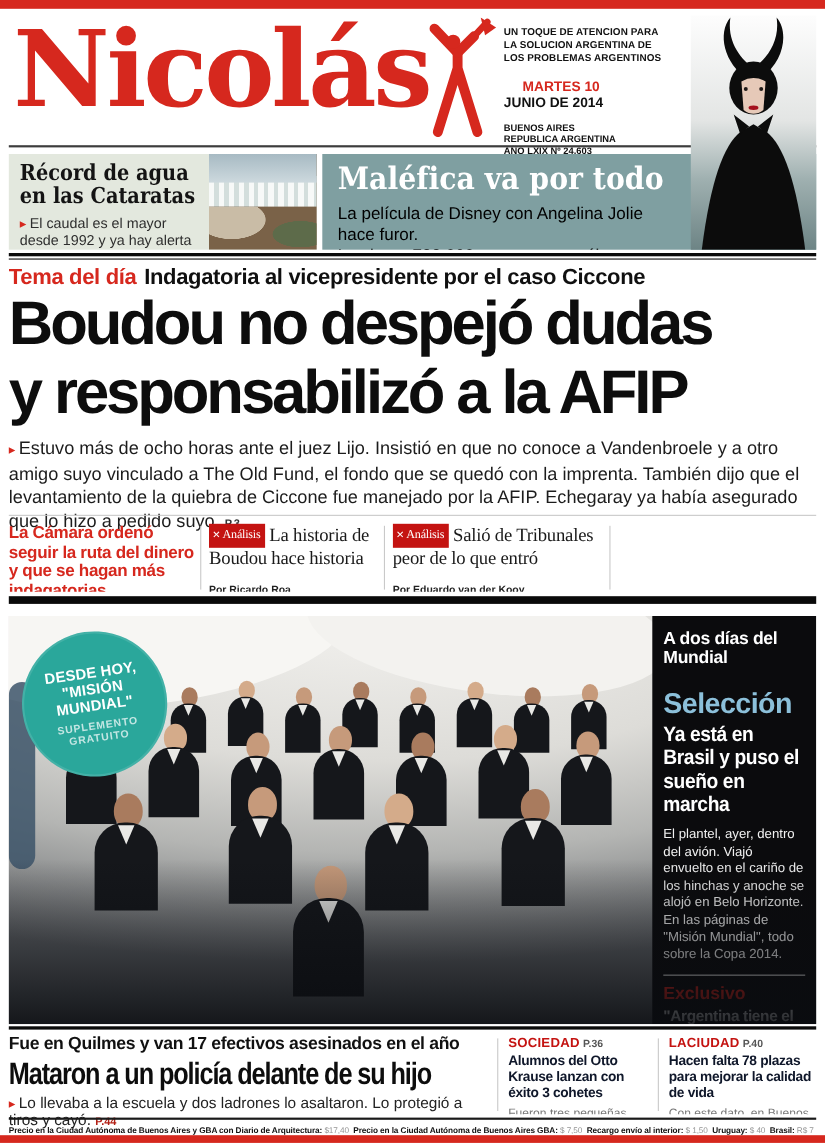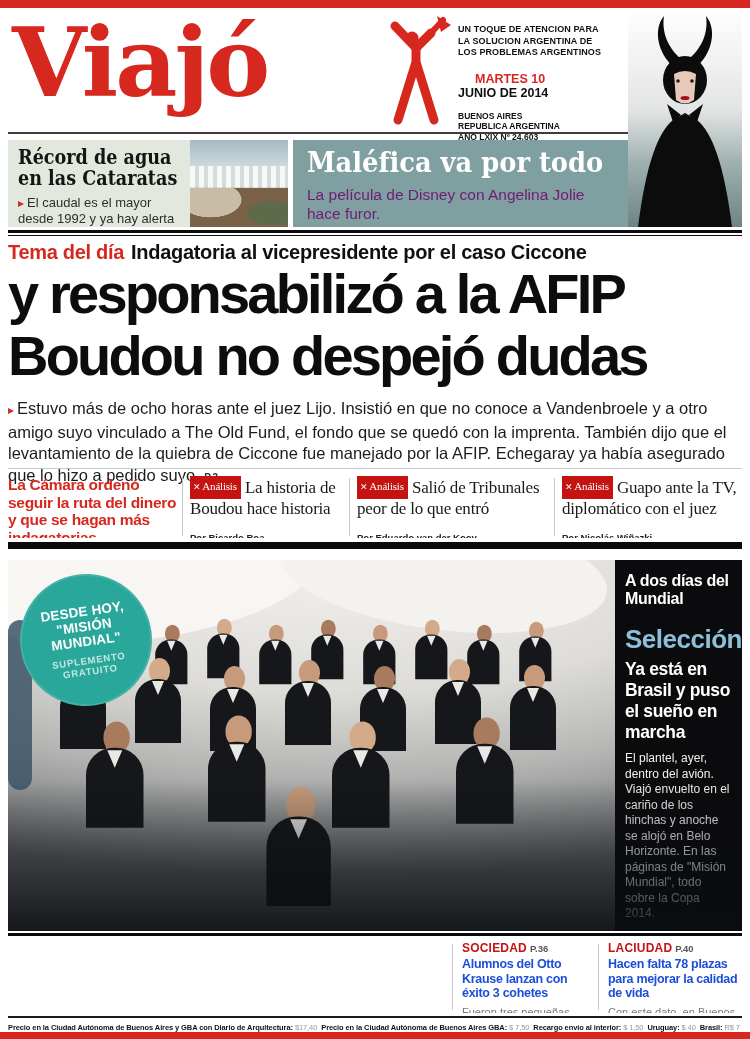--- a/index.html
+++ b/index.html
@@ -40,21 +40,21 @@
   .pageref{font-size:10px;font-weight:bold;color:#b32015;}
   .falls{right:0;top:0;width:98px;height:87px;background-color:#7a6248;
     background-image:linear-gradient(#a7bac3,#cdd9de),
       repeating-linear-gradient(90deg,#f7f9f8 0 5px,#d3dedc 5px 9px),
       radial-gradient(ellipse at 30% 30%,#c9bca6 0 45%,rgba(0,0,0,0) 46%),
       radial-gradient(ellipse at 75% 60%,#5d6b4a 0 40%,rgba(0,0,0,0) 41%);
     background-size:100% 30%,100% 32%,70% 45%,60% 40%;
     background-position:0 0,0 34%,0 100%,100% 100%;background-repeat:no-repeat;}
   .malefica-box{left:293px;top:140px;width:449px;height:87px;background:var(--teal-box);padding:6px 120px 0 14px;overflow:hidden;}
   .malefica-title{font-family:"DejaVu Serif","Liberation Serif",serif;font-weight:bold;font-size:28px;line-height:34px;color:#fff;}
-  .malefica-sub{margin-top:5px;font-size:15.5px;line-height:19px;color:#701a75;}
+  .malefica-sub{margin-top:5px;font-size:15.5px;line-height:19px;color:#000000;}
 
   .malefica-photo{left:628px;top:14px;width:114px;height:213px;z-index:5;
     background:linear-gradient(180deg,#fdfdfd 0%,#e3e5e4 45%,#9fb0b0 70%,#6d8485 100%);}
 
   .double-rule-a{left:8px;top:230px;width:734px;height:3px;background:#0c0c0c;}
   .double-rule-b{left:8px;top:235px;width:734px;height:1px;background:#0c0c0c;}
 
   
   .kicker-row{left:8px;top:241px;width:734px;font-size:20px;font-weight:bold;letter-spacing:-.3px;}
   .kicker-label{color:var(--clarin-red);margin-right:7px;}
@@ -92,21 +92,21 @@
     border-right:6px solid rgba(0,0,0,0);border-top:14px solid #e9e9e6;}
   .pl:nth-child(3n) .hd{background:#a97b5e;}
   .pl:nth-child(4n) .hd{background:#d4ab8a;}
 
   .circle-badge{position:absolute;left:12px;top:14px;width:132px;height:132px;border-radius:50%;
     background:var(--circle-teal);transform:rotate(-8deg);display:flex;flex-direction:column;
     align-items:center;justify-content:center;text-align:center;padding:14px;box-shadow:0 0 0 2px rgba(255,255,255,.12) inset;}
   .cb-title{font-size:13.5px;font-weight:900;line-height:15px;color:#fff;letter-spacing:.2px;}
   .cb-sub{margin-top:6px;font-size:9.5px;font-weight:bold;line-height:11px;color:rgba(255,255,255,.72);letter-spacing:.8px;}
 
-  .panel{position:absolute;right:0;top:0;width:127px;height:371px;background:var(--panel-black);padding:12px 10px;}
+  .panel{position:absolute;right:0;top:0;width:149px;height:371px;background:var(--panel-black);padding:12px 10px;}
   .pn-kicker{font-size:16px;font-weight:900;color:#fff;letter-spacing:-.3px;}
   .pn-section{margin-top:16px;font-size:26px;font-weight:900;color:var(--seleccion-blue);letter-spacing:-.5px;}
   .pn-headline{margin-top:3px;font-size:19px;font-weight:900;line-height:21px;color:#fff;letter-spacing:-.4px;}
   .pn-body{margin-top:9px;font-size:12px;line-height:15.5px;color:#f1f1f1;}
   .pn-hr{margin:11px 0 8px 0;border:none;border-top:1px solid #fff;width:100%;}
   .pn-exclusive{font-size:16px;font-weight:900;color:var(--exclusive-red);}
   .pn-quote{margin-top:2px;font-size:14px;font-weight:bold;line-height:17px;color:#fff;letter-spacing:-.3px;}
 
   .dark-rule2{left:8px;top:933px;width:734px;height:3px;background:#0a0a0a;}
 
@@ -114,37 +114,37 @@
   .police{left:8px;top:941px;width:440px;}
   .police-kicker{font-size:16px;font-weight:900;color:#111;letter-spacing:-.3px;}
   .police-headline{margin-top:1px;font-size:28px;font-weight:900;color:#0d0d0d;letter-spacing:-1.2px;line-height:31px;}
   .cond80{transform:scaleX(.82);transform-origin:0 0;width:122%;}
   .police-text{margin-top:3px;font-size:14px;color:#222;}
   .vdiv2{position:absolute;width:1px;background:#c9c9c9;top:944px;height:66px;}
   .mini-col{top:941px;overflow:hidden;height:72px;}
   .mc-head{font-size:12px;font-weight:900;}
   .mc-section{color:var(--badge-red);letter-spacing:.2px;}
   .mc-page{font-size:9.5px;font-weight:bold;color:#555;margin-left:3px;}
-  .mc-headline{margin-top:2px;font-size:12.5px;font-weight:900;line-height:14.5px;color:#1d4ed8;letter-spacing:-.3px;}
+  .mc-headline{margin-top:2px;font-size:12.5px;font-weight:900;line-height:14.5px;color:#0f172a;letter-spacing:-.3px;}
   .mc-text{margin-top:5px;font-size:11px;line-height:13px;color:#787878;}
 
   
   .footer{left:8px;top:1016px;width:734px;border-top:2px solid #1a1a1a;padding-top:5px;
     display:flex;white-space:nowrap;overflow:hidden;font-size:7.5px;letter-spacing:-.1px;}
   .ft-label{font-weight:bold;color:#111;margin-left:4px;}
   .ft-label:first-child{margin-left:0;}
   .ft-value{color:#979797;margin-left:2px;text-align:right;}
 </style>
 </head>
 <body>
 
 <div class="page">
   <div class="abs topbar"></div>
 
-  <div class="abs logo-text">Viajó</div>
+  <div class="abs logo-text">Nicolás</div>
   <div class="abs logo-fig">
     <svg width="76" height="110" viewBox="0 0 70 110">
       <g stroke="#d6281e" stroke-width="9" stroke-linecap="round" fill="none">
         <path d="M35 46 L17 104 M35 46 L53 104 M35 46 L35 30"></path>
         <path d="M35 32 L14 10 M35 32 L50 17"></path>
         <path d="M50 17 L62 4" stroke-width="6"></path>
       </g>
       <polygon points="56,0 70,9 60,16" fill="#d6281e"></polygon>
       <circle cx="31" cy="22" r="6.5" fill="#d6281e"></circle>
     </svg>
@@ -193,45 +193,41 @@
     </svg>
   </div>
 
   <div class="abs double-rule-a"></div>
   <div class="abs double-rule-b"></div>
 
   <div class="abs kicker-row">
     <span class="kicker-label">Tema del día</span><span class="kicker-text">Indagatoria al vicepresidente por el caso Ciccone</span>
   </div>
   <h1 class="abs headline">
+    <div>Boudou no despejó dudas</div>
     <div>y responsabilizó a la AFIP</div>
-    <div>Boudou no despejó dudas</div>
   </h1>
   <p class="abs deck arr"><span>Estuvo más de ocho horas ante el juez Lijo. Insistió en que no conoce a Vandenbroele y a otro amigo suyo vinculado a The Old Fund, el fondo que se quedó con la imprenta. También dijo que el levantamiento de la quiebra de Ciccone fue manejado por la AFIP. Echegaray ya había asegurado que lo hizo a pedido suyo.</span> <span class="pageref">P.3</span></p>
 
   <div class="abs light-rule"></div>
 
   <div class="abs an-col" style="left:8px;width:170px;">
     <p class="related-red">La Cámara ordenó seguir la ruta del dinero y que se hagan más indagatorias</p>
   </div>
   <div class="vdiv" style="left:182px;"></div>
   <div class="abs an-col" style="left:190px;width:154px;">
     <p class="an-title"><span class="an-badge"><span class="mini-x">✕</span><span>Análisis</span></span> <span>La historia de Boudou hace historia</span></p>
     <p class="an-byline">Por Ricardo Roa</p>
   </div>
   <div class="vdiv" style="left:349px;"></div>
   <div class="abs an-col" style="left:357px;width:190px;">
     <p class="an-title"><span class="an-badge"><span class="mini-x">✕</span><span>Análisis</span></span> <span>Salió de Tribunales peor de lo que entró</span></p>
     <p class="an-byline">Por Eduardo van der Kooy</p>
   </div>
   <div class="vdiv" style="left:554px;"></div>
-  <div class="abs an-col" style="left:562px;width:180px;">
-    <p class="an-title"><span class="an-badge"><span class="mini-x">✕</span><span>Análisis</span></span> <span>Guapo ante la TV, diplomático con el juez</span></p>
-    <p class="an-byline">Por Nicolás Wiñazki</p>
-  </div>
 
   <div class="abs black-bar"></div>
 
   <div class="abs photo-block">
     <div class="bin1"></div>
     <div class="bin2"></div>
     <div class="win"></div>
     <div>
       <div class="pl" style="left:36px;top:52px;transform:scale(.7);">
           <div class="hd"></div>
@@ -334,20 +330,25 @@
       <div class="pn-headline cond92">Ya está en Brasil y puso el sueño en marcha</div>
       <div class="pn-body">El plantel, ayer, dentro del avión. Viajó envuelto en el cariño de los hinchas y anoche se alojó en Belo Horizonte. En las páginas de "Misión Mundial", todo sobre la Copa 2014.</div>
       <hr class="pn-hr">
       <div class="pn-exclusive">Exclusivo</div>
       <div class="pn-quote">"Argentina tiene el mejor ataque del Mundial", dijo Pelé</div>
     </div>
   </div>
 
   <div class="abs dark-rule2"></div>
 
+  <div class="abs police">
+    <div class="police-kicker">Fue en Quilmes y van 17 efectivos asesinados en el año</div>
+    <div class="police-headline cond80">Mataron a un policía delante de su hijo</div>
+    <p class="police-text arr"><span>Lo llevaba a la escuela y dos ladrones lo asaltaron. Lo protegió a tiros y cayó.</span> <span class="pageref">P.44</span></p>
+  </div>
   <div class="vdiv2" style="left:452px;"></div>
   <div class="abs mini-col" style="left:462px;width:130px;">
     <div class="mc-head"><span class="mc-section">SOCIEDAD</span><span class="mc-page">P.36</span></div>
     <div class="mc-headline">Alumnos del Otto Krause lanzan con éxito 3 cohetes</div>
     <div class="mc-text">Fueron tres pequeñas unidades, en una prueba piloto hecha en Berisso.</div>
   </div>
   <div class="vdiv2" style="left:598px;"></div>
   <div class="abs mini-col" style="left:608px;width:134px;">
     <div class="mc-head"><span class="mc-section">LACIUDAD</span><span class="mc-page">P.40</span></div>
     <div class="mc-headline">Hacen falta 78 plazas para mejorar la calidad de vida</div>

